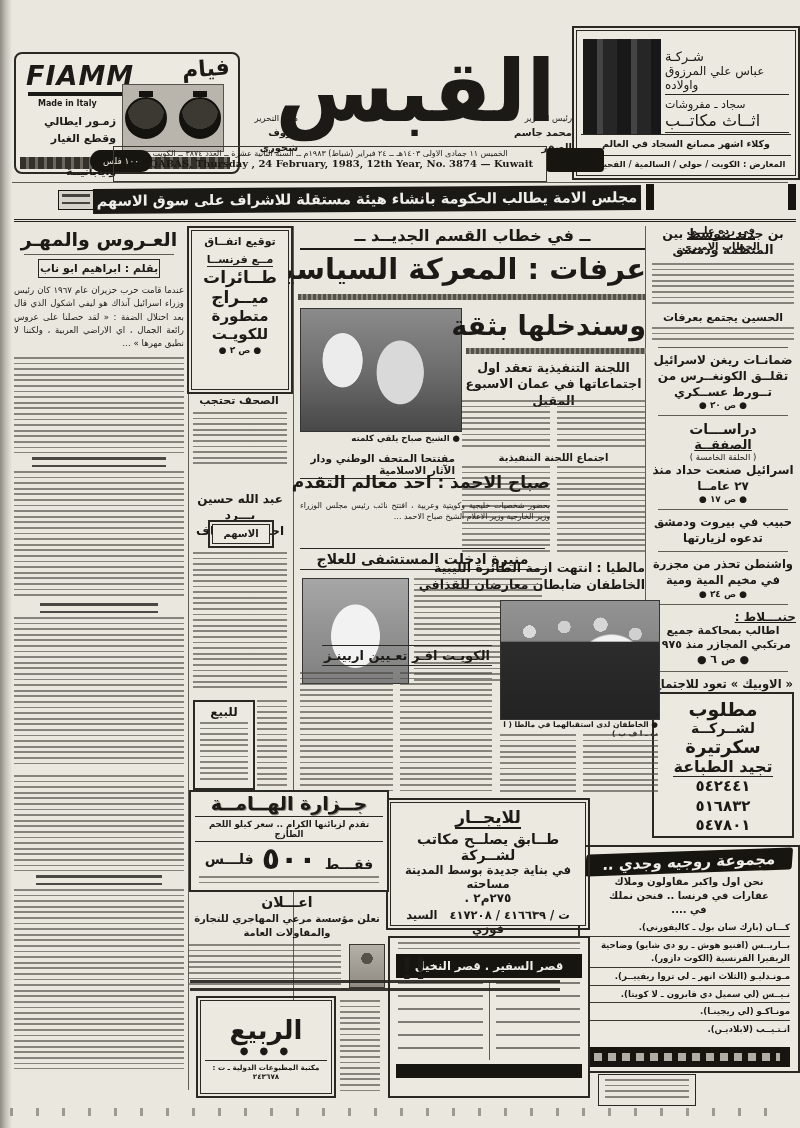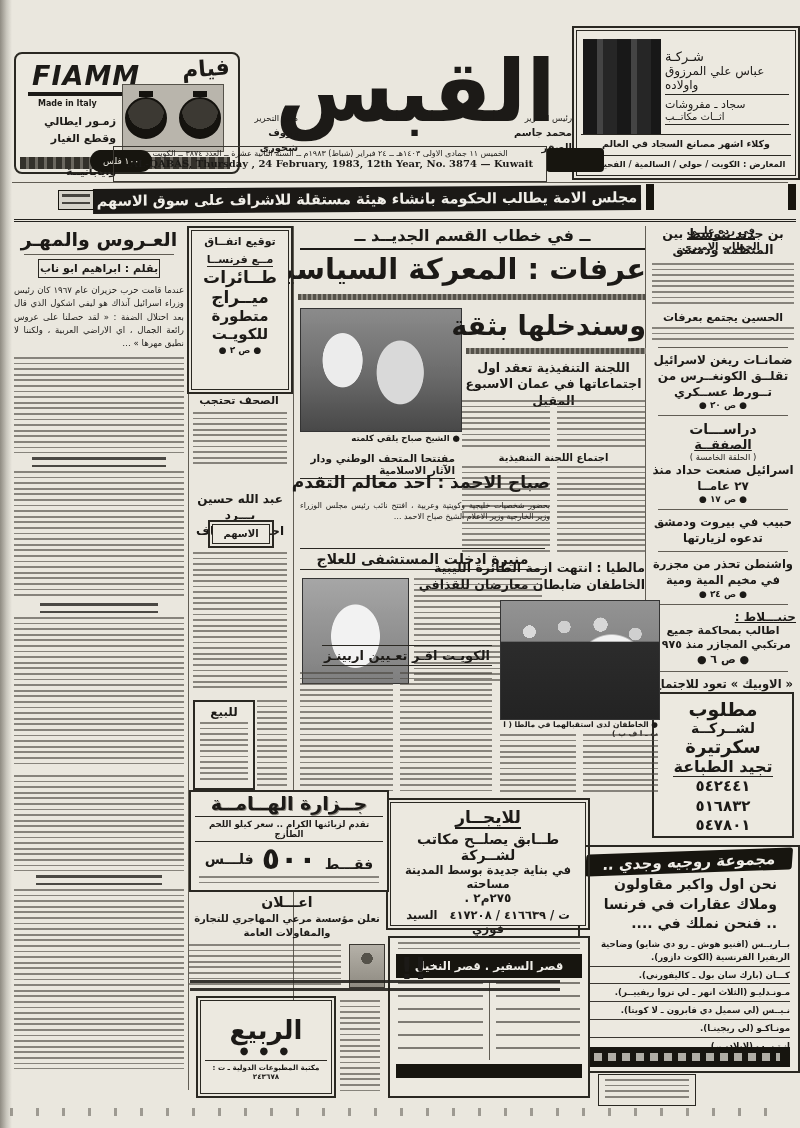--- a/index.html
+++ b/index.html
@@ -58,21 +58,21 @@
 </style>
 </head>
 <body>
 
 <div class="page">
 
   <div class="abs edge-l"></div>
   <div class="abs perf"></div>
 
   <div class="abs box" style="left:14px;top:52px;width:222px;height:118px;border-radius:8px;">
-    <div class="abs b" style="left:16px;top:6px;font-size:27px;font-style:italic;letter-spacing:1px;font-family:'DejaVu Sans',sans-serif;">FIAMM</div>
+    <div class="abs b" style="left:10px;top:6px;font-size:27px;font-style:italic;letter-spacing:1px;font-family:'DejaVu Sans',sans-serif;">FIAMM</div>
     <div class="abs" style="left:12px;top:38px;width:96px;height:4px;background:#1c1a17;"></div>
     <div class="abs b" style="left:22px;top:45px;font-size:8px;">Made in Italy</div>
     <div class="abs b" style="right:8px;top:2px;font-size:22px;transform:rotate(-4deg);">فيام</div>
     <div class="abs" style="right:122px;top:60px;width:88px;text-align:right;font-size:11px;font-weight:bold;line-height:1.5;">
       <div>زمـور ايطالي</div>
       <div>وقطع الغيار GM</div>
       <div>وايابانيــة</div>
     </div>
     <div class="abs" style="right:14px;top:30px;width:100px;height:66px;background:#b9b5ac;border:1px solid #55524a;display:flex;gap:12px;align-items:center;justify-content:center;">
       <div class="horn"></div>
@@ -90,21 +90,21 @@
     <div>مدير التحرير</div>
     <div class="b" style="font-size:10px;">رؤوف شحوري</div>
   </div>
 
   <div class="abs boxd" style="left:576px;top:30px;width:218px;height:144px;">
     <div class="abs ph ph-carpets" style="left:6px;top:8px;width:78px;height:96px;"></div>
     <div class="abs" style="right:6px;top:18px;width:124px;text-align:left;font-weight:normal;">
       <div style="font-size:13px;">شـركـة</div>
       <div style="font-size:12px;border-bottom:1px solid #2a2822;padding-bottom:2px;">عباس علي المرزوق واولاده</div>
       <div style="font-size:11px;margin-top:3px;">سجاد ـ مفروشات</div>
-      <div style="font-size:10px;border-bottom:1px solid #2a2822;padding-bottom:2px;">اثــاث مكاتــب</div>
+      <div style="font-size:16px;border-bottom:1px solid #2a2822;padding-bottom:2px;">اثــاث مكاتــب</div>
     </div>
     <div class="abs c b" style="left:4px;bottom:26px;width:210px;font-size:9.5px;border-top:1px solid #2a2822;padding-top:3px;">وكلاء اشهر مصانع السجاد في العالم</div>
     <div class="abs c b" style="left:4px;bottom:6px;width:210px;font-size:8.5px;border-top:1px solid #2a2822;padding-top:3px;">المعارض : الكويت / حولي / السالمية / الفحيحيل</div>
   </div>
 
   <div class="abs" style="left:90px;top:150px;width:62px;height:22px;background:#17150f;border-radius:11px;color:#eae7de;font-size:9px;line-height:22px;text-align:center;">١٠٠ فلس</div>
   <div class="abs" style="left:546px;top:148px;width:58px;height:24px;background:#17150f;border-radius:4px;"></div>
   <div class="abs c" style="left:113px;top:146px;width:432px;height:32px;border:1px solid #3a3731;padding-top:2px;">
     <div style="font-size:8px;" class="nw">الخميس ١١ جمادى الاولى ١٤٠٣هـ ــ ٢٤ فبراير (شباط) ١٩٨٣م ــ السنة الثانية عشرة ــ العدد ٣٨٧٤ ــ الكويت</div>
     <div class="b nw" style="font-size:10px;font-family:'DejaVu Serif',serif;">AL-QABAS, Thursday , 24 February, 1983, 12th Year, No. 3874 — Kuwait.</div>
@@ -162,24 +162,24 @@
     <div class="b" style="font-size:14px;">لشــركــة</div>
     <div class="b" style="font-size:18px;">سكرتيرة</div>
     <div class="b" style="font-size:16px;border-bottom:1px solid #2a2822;display:inline-block;">تجيد الطباعة</div>
     <div class="b" style="font-size:15px;line-height:1.3;">٥٤٢٤٤١</div>
     <div class="b" style="font-size:15px;line-height:1.3;">٥١٦٨٣٢</div>
     <div class="b" style="font-size:15px;line-height:1.3;">٥٤٧٨٠١</div>
   </div>
 
   <div class="abs box" style="left:578px;top:845px;width:218px;height:224px;">
     <div style="margin:4px 6px 2px;background:#17150f;color:#f0eee8;text-align:center;font-weight:bold;font-size:15px;transform:skewX(-6deg) rotate(-2deg);padding:2px 0;border-radius:3px;">مجموعة روجيه وجدي ..</div>
-    <div class="b" style="font-size:14px;margin:2px 21px;text-align:right;line-height:1.4;">نحن اول واكبر مقاولون وملاك عقارات في فرنسا .. فنحن نملك في ....</div>
+    <div class="b" style="font-size:10px;margin:2px 21px;text-align:center;line-height:1.4;">نحن اول واكبر مقاولون وملاك عقارات في فرنسا .. فنحن نملك في ....</div>
     <div style="font-size:8.6px;font-weight:bold;margin:0 8px;line-height:1.5;">
+      <div style="border-bottom:1px solid #3a3731;padding:2px 0;">كـــان (بارك سان بول ـ كاليفورني).</div>
       <div style="border-bottom:1px solid #3a3731;padding:2px 0;">بــاريــس (افنيو هوش ـ رو دي شايو) وضاحية الريفيرا الفرنسية (الكوت دازور).</div>
-      <div style="border-bottom:1px solid #3a3731;padding:2px 0;">كـــان (بارك سان بول ـ كاليفورني).</div>
       <div style="border-bottom:1px solid #3a3731;padding:2px 0;">مـونـدليـو (الثلاث انهر ـ لي تروا ريفييــر).</div>
       <div style="border-bottom:1px solid #3a3731;padding:2px 0;">نـيــس (لي سميل دي فابرون ـ لا كويتا).</div>
       <div style="border-bottom:1px solid #3a3731;padding:2px 0;">مونـاكـو (لي ريجينـا).</div>
       <div style="padding:2px 0;">انـتـيــب (لابلاديـن).</div>
     </div>
     <div style="position:absolute;left:4px;bottom:4px;width:206px;height:20px;background:#17150f;">
       <div class="sim" style="margin:6px 10px;height:8px;background-image:repeating-linear-gradient(90deg,#d6d3ca 0 8px,transparent 8px 14px);opacity:.8;"></div>
     </div>
   </div>
 

